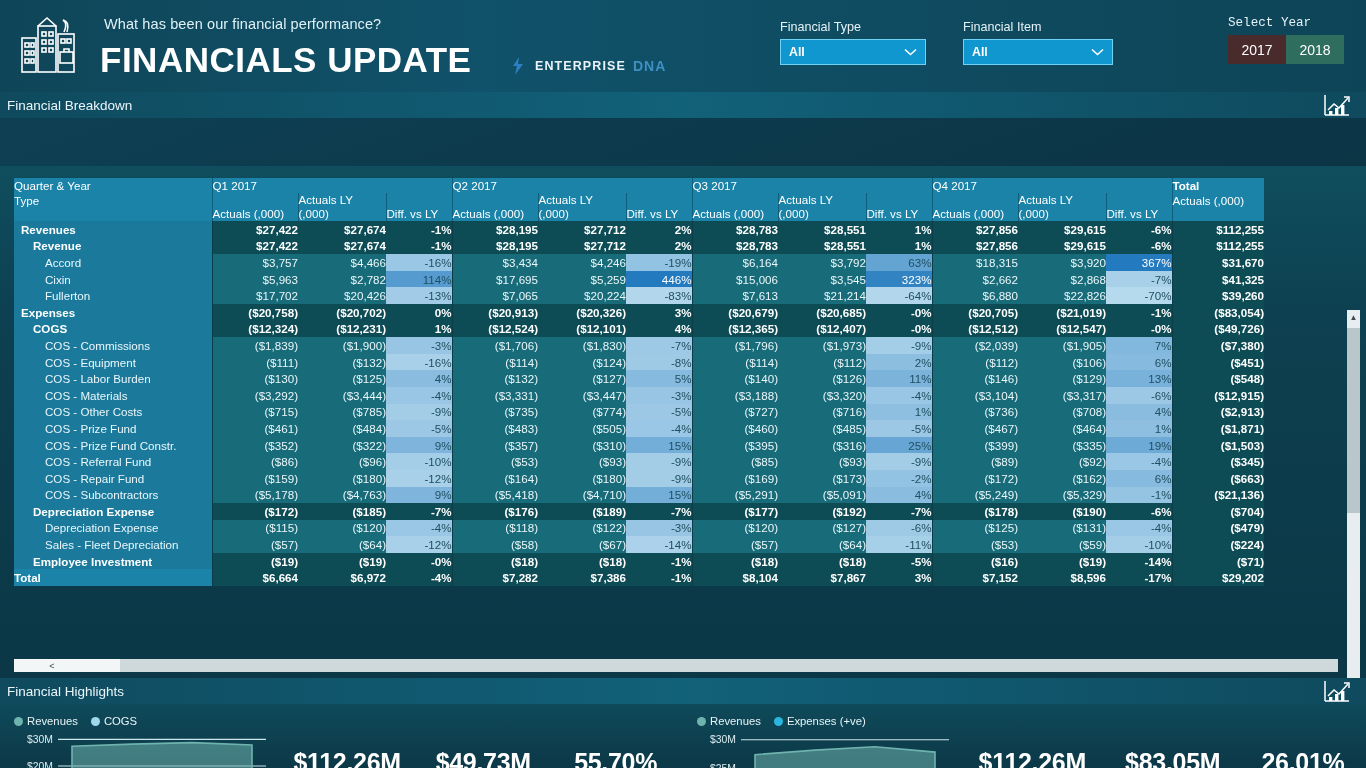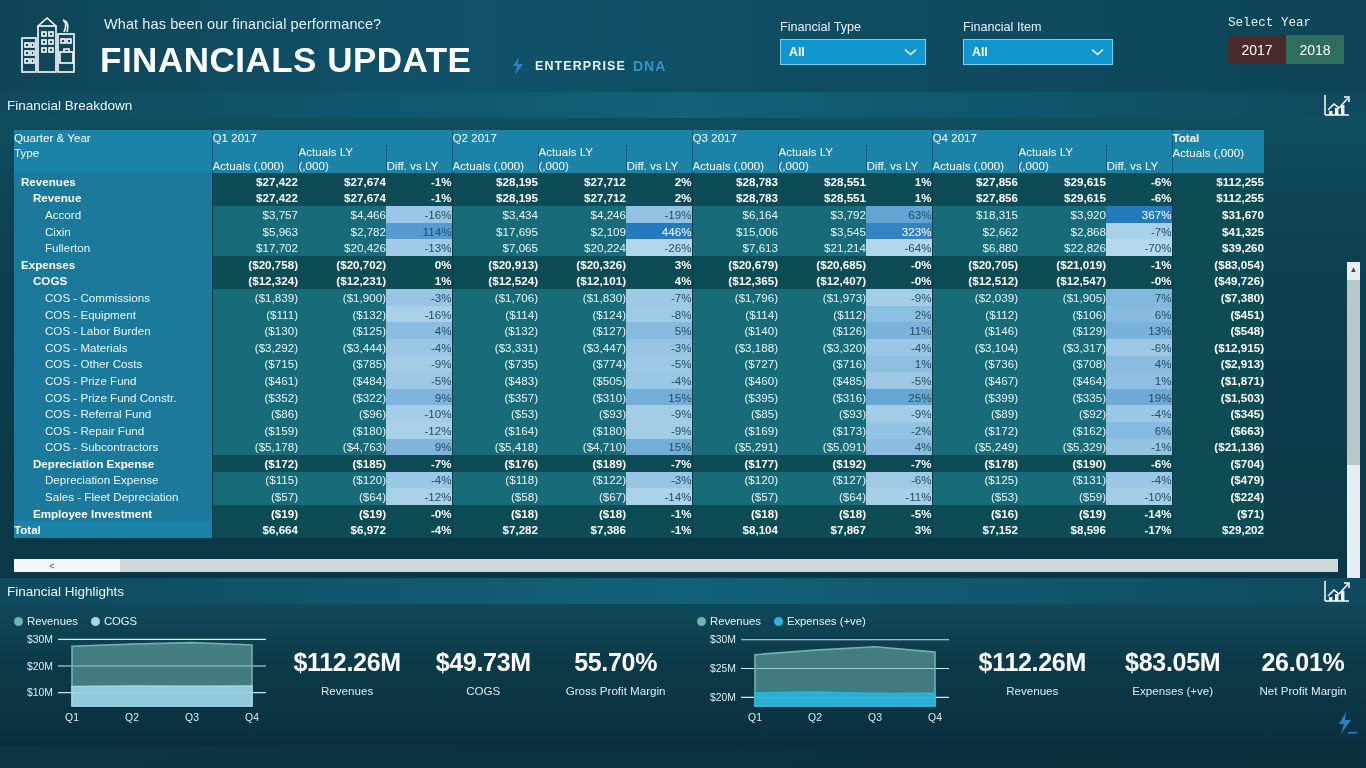--- a/index.html
+++ b/index.html
@@ -43,23 +43,23 @@
   .year-2018 { background: #2f6e5e; }
 
   
   .sec-bar { position: relative; height: 26px; width: 100%;
              background: linear-gradient(90deg,#0f4a5e 0%,#116179 50%,#0f4a5e 100%);
              display: flex; align-items: center; }
   .sec-title { font-size: 13.5px; color: #eaf6fa; padding-left: 7px; }
   .sec-icon { position: absolute; right: 10px; top: -6px; width: 38px; height: 36px; }
 
   
-  .matrix-wrap { position: relative; width: 1366px; height: 460px;
+  .matrix-wrap { position: relative; width: 1366px; height: 512px;
                  background: linear-gradient(180deg,#0f4e5e 0%,#0d4050 30%,#0b3746 100%);
-                 padding: 12px 0 8px 14px; }
+                 padding: 12px 0 8px 14px; margin-top: 48px; }
   table.matrix { border-collapse: collapse; table-layout: fixed; font-size: 11.6px; }
   table.matrix th, table.matrix td { padding: 0; }
 
   
   .hdr-rowlabel { width: 198px; background: #1b83a8; color: #ffffff;
                   vertical-align: top; text-align: left; padding: 4px 0 2px 7px;
                   font-weight: normal; line-height: 15px; height: 38px; }
   .hdr-q { background: #1b83a8; color: #ffffff; font-weight: normal;
            text-align: left; vertical-align: top; padding: 4px 0 2px 6px;
            line-height: 15px; border-left: 1px solid #0f5f7c; }
@@ -296,38 +296,38 @@
             <td class="num c-ly">$3,920</td>
             <td class="pct c-diff" style="background: rgb(35, 122, 190); color: rgb(255, 255, 255);">367%</td>
             <td class="num c-tot sep totcol" style="background: rgb(13, 75, 85);">$31,670</td>
           </tr>
           <tr class="lvl2 detail">
             <td class="rowlabel">Cixin</td>
             <td class="num c-act sep">$5,963</td>
             <td class="num c-ly">$2,782</td>
             <td class="pct c-diff" style="background: rgb(86, 155, 207); color: rgb(31, 79, 96);">114%</td>
             <td class="num c-act sep">$17,695</td>
-            <td class="num c-ly">$2,109</td>
+            <td class="num c-ly">$5,259</td>
             <td class="pct c-diff" style="background: rgb(35, 122, 190); color: rgb(255, 255, 255);">446%</td>
             <td class="num c-act sep">$15,006</td>
             <td class="num c-ly">$3,545</td>
             <td class="pct c-diff" style="background: rgb(49, 131, 194); color: rgb(255, 255, 255);">323%</td>
             <td class="num c-act sep">$2,662</td>
             <td class="num c-ly">$2,868</td>
             <td class="pct c-diff" style="background: rgb(168, 208, 233); color: rgb(31, 79, 96);">-7%</td>
             <td class="num c-tot sep totcol" style="background: rgb(13, 75, 85);">$41,325</td>
           </tr>
           <tr class="lvl2 detail">
             <td class="rowlabel">Fullerton</td>
             <td class="num c-act sep">$17,702</td>
             <td class="num c-ly">$20,426</td>
             <td class="pct c-diff" style="background: rgb(161, 203, 231); color: rgb(31, 79, 96);">-13%</td>
             <td class="num c-act sep">$7,065</td>
             <td class="num c-ly">$20,224</td>
-            <td class="pct c-diff" style="background: rgb(178, 214, 236); color: rgb(31, 79, 96);">-26%</td>
+            <td class="pct c-diff" style="background: rgb(178, 214, 236); color: rgb(31, 79, 96);">-83%</td>
             <td class="num c-act sep">$7,613</td>
             <td class="num c-ly">$21,214</td>
             <td class="pct c-diff" style="background: rgb(178, 214, 236); color: rgb(31, 79, 96);">-64%</td>
             <td class="num c-act sep">$6,880</td>
             <td class="num c-ly">$22,826</td>
             <td class="pct c-diff" style="background: rgb(181, 217, 237); color: rgb(31, 79, 96);">-70%</td>
             <td class="num c-tot sep totcol" style="background: rgb(13, 75, 85);">$39,260</td>
           </tr>
           <tr class="lvl0 head">
             <td class="rowlabel">Expenses</td>

